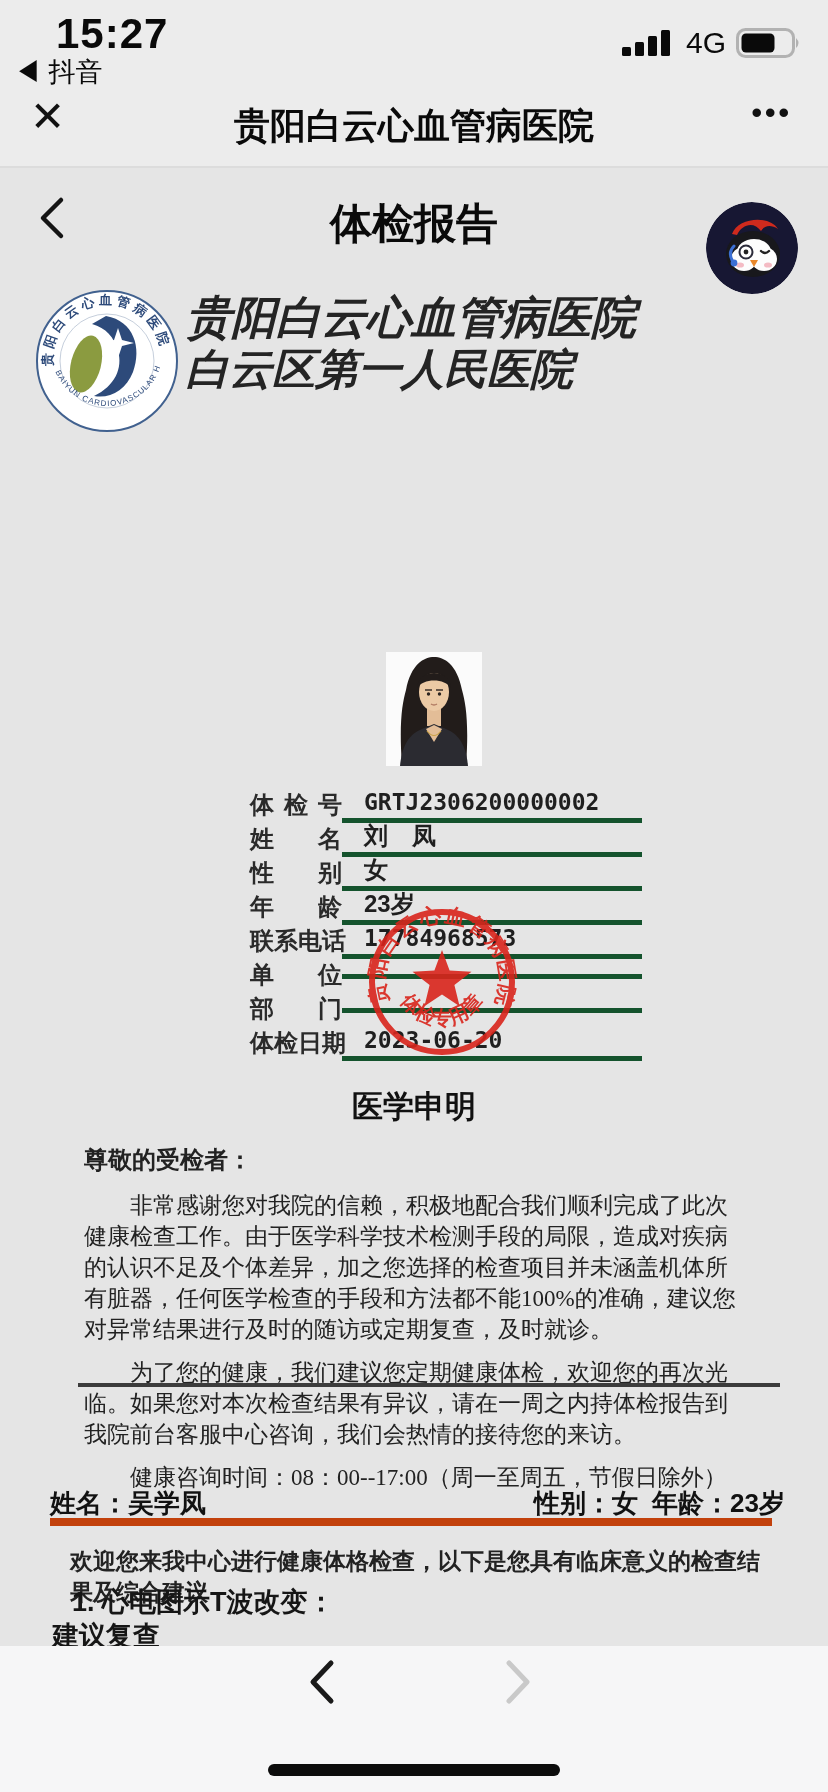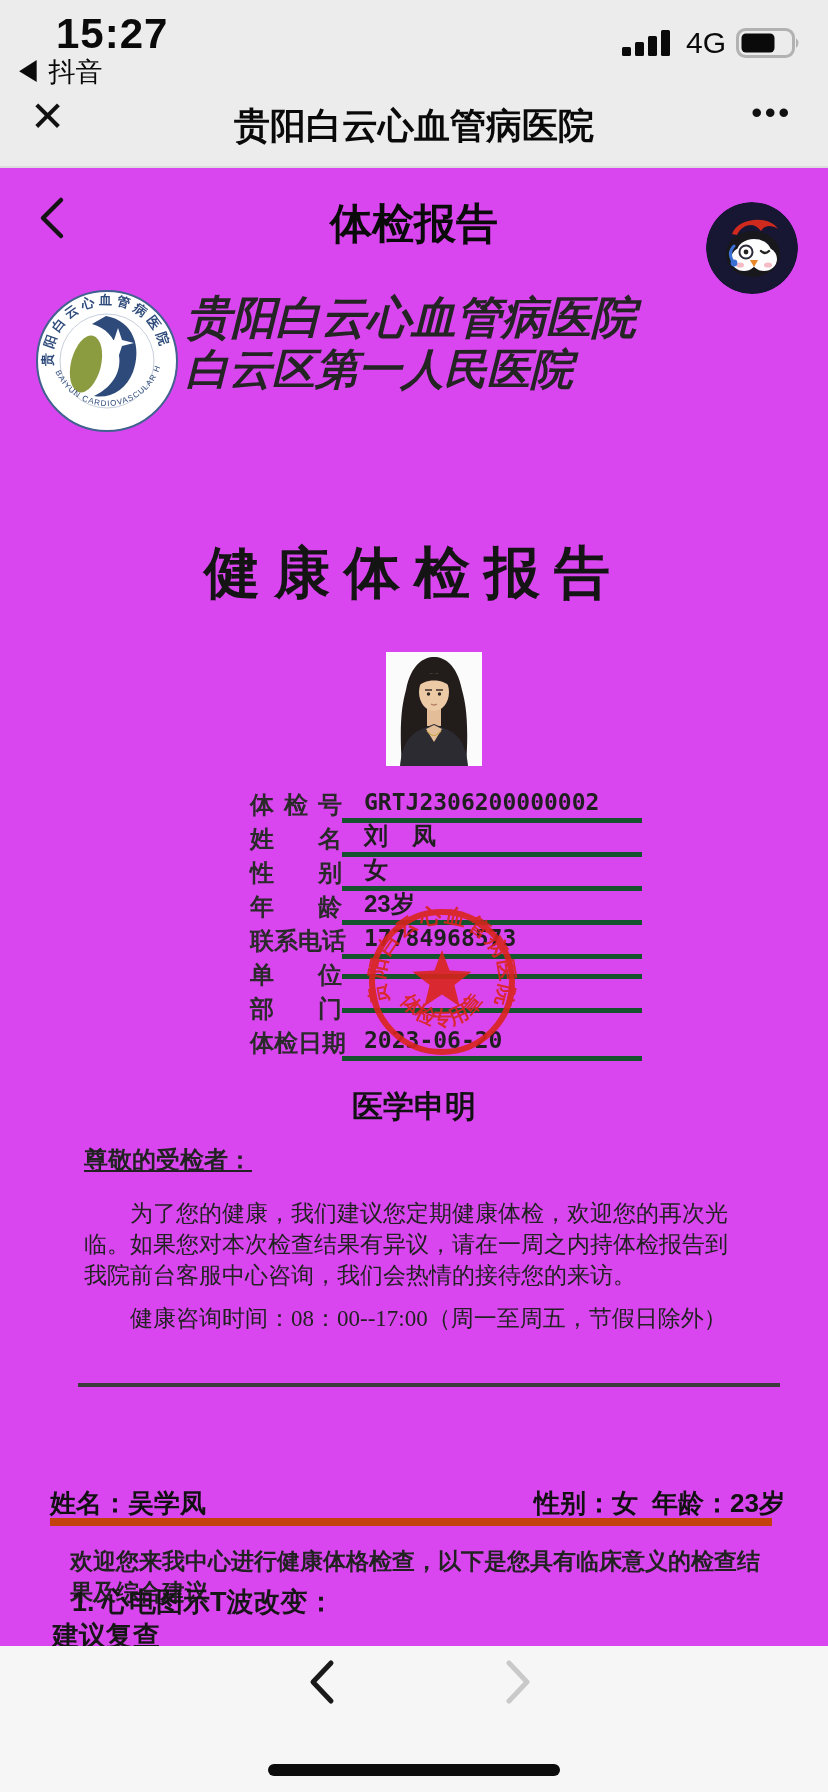--- a/index.html
+++ b/index.html
@@ -1,17 +1,17 @@
 <!DOCTYPE html>
 <html><head>
 <meta charset="utf-8">
 <style>
   html,body{margin:0;padding:0;background:#444;}
   *{box-sizing:border-box;}
-  .screen{position:relative;width:828px;height:1792px;margin:0 auto;background:#d946ef;
+  .screen{position:relative;width:828px;height:1792px;margin:0 auto;background:#e5e5e5;
           font-family:"Liberation Sans",sans-serif;color:#1a1a1a;overflow:hidden;}
   .abs{position:absolute;}
 
   
   .chrome{left:0;top:0;width:828px;height:168px;background:#ececec;}
   .time{left:56px;top:10px;font-size:42px;font-weight:700;letter-spacing:1px;color:#0a0a0a;}
   .backapp{left:14px;top:54px;font-size:27px;font-weight:500;color:#0a0a0a;}
   .statusright{right:26px;top:26px;display:flex;align-items:center;gap:10px;}
   .fourg{font-size:30px;font-weight:500;color:#0a0a0a;}
   .navclose{left:30px;top:96px;font-size:42px;font-weight:400;color:#111;line-height:1;}
@@ -44,21 +44,21 @@
   .fval{flex:1;border-bottom:5px solid #14532d;padding:0 0 2px 22px;font-size:24px;
         font-weight:600;color:#1f1f1f;line-height:28px;white-space:nowrap;}
   .mono{font-family:"DejaVu Sans Mono",monospace;font-weight:700;font-size:23px;letter-spacing:0;}
 
   .stamp{left:366px;top:906px;width:152px;height:152px;opacity:.9;}
 
   
   .statement{left:84px;top:1086px;width:660px;font-family:"Liberation Serif",serif;color:#222;}
   .st-title{text-align:center;font-size:31px;font-weight:800;font-family:"Liberation Sans",sans-serif;
             color:#111;margin-bottom:16px;}
-  .st-salu{font-size:24px;font-weight:700;margin-bottom:22px;text-decoration:underline;}
+  .st-salu{font-size:24px;font-weight:700;margin-bottom:14px;}
   .st-p{font-size:23px;line-height:31px;text-indent:2em;margin:0 0 12px 0;}
   .st-hours{font-size:23px;line-height:31px;text-indent:2em;}
 
   .divider{left:78px;top:1383px;width:702px;height:4px;background:#3c3c3c;}
   .addrrow{left:84px;top:1406px;width:662px;display:flex;justify-content:space-between;
            font-size:22px;font-weight:700;color:#2b2b2b;}
 
   
   .summary{left:50px;top:1486px;width:722px;height:40px;border-bottom:8px solid #c2410c;}
   .summary span{position:absolute;font-size:26px;font-weight:700;color:#111;white-space:nowrap;}
@@ -142,21 +142,20 @@
     <path id="logoBot" d="M 20 80 A 56 56 0 0 0 126 80" fill="none"></path>
     <text font-size="8" fill="#2d4a7a" letter-spacing="1">
       <textPath href="#logoBot" startOffset="4">BAIYUN CARDIOVASCULAR HOSPITAL</textPath>
     </text>
   </svg>
   <div class="abs hospname">
     <div class="l1">贵阳白云心血管病医院</div>
     <div class="l2">白云区第一人民医院</div>
   </div>
 
-  <div class="abs doctitle">健康体检报告</div>
 
   <svg class="abs idphoto" viewBox="0 0 96 114">
     <rect width="96" height="114" fill="#fbfbfb"></rect>
     <path d="M16 114 C13 72 16 52 20 38 C25 12 38 5 48 5 C58 5 71 12 76 38 C80 52 83 72 80 114 Z" fill="#221c1a"></path>
     <rect x="41" y="56" width="14" height="18" fill="#e3bd97"></rect>
     <path d="M14 114 C16 92 24 82 36 77 L48 72 L60 77 C72 82 80 92 82 114 Z" fill="#2b2b31"></path>
     <path d="M40 77 L48 90 L56 77 L48 73 Z" fill="#e3bd97"></path>
     <path d="M41 79 q7 9 14 0" fill="none" stroke="#c9a24a" stroke-width="1.2"></path>
     <ellipse cx="48" cy="40" rx="15" ry="19" fill="#eccaa5"></ellipse>
     <path d="M31 36 C32 16 64 16 65 36 C59 26 37 26 31 36 Z" fill="#221c1a"></path>
@@ -210,20 +209,21 @@
     </text>
     <path id="stampBot" d="M 33 91 A 47 47 0 0 0 119 91" fill="none"></path>
     <text font-size="20" font-weight="700" fill="#d9251c" text-anchor="middle">
       <textPath href="#stampBot" startOffset="50%">体检专用章</textPath>
     </text>
   </svg>
 
   <div class="abs statement">
     <div class="st-title">医学申明</div>
     <div class="st-salu">尊敬的受检者：</div>
+    <p class="st-p">非常感谢您对我院的信赖，积极地配合我们顺利完成了此次健康检查工作。由于医学科学技术检测手段的局限，造成对疾病的认识不足及个体差异，加之您选择的检查项目并未涵盖机体所有脏器，任何医学检查的手段和方法都不能100%的准确，建议您对异常结果进行及时的随访或定期复查，及时就诊。</p>
     <p class="st-p">为了您的健康，我们建议您定期健康体检，欢迎您的再次光临。如果您对本次检查结果有异议，请在一周之内持体检报告到我院前台客服中心咨询，我们会热情的接待您的来访。</p>
     <div class="st-hours">健康咨询时间：08：00--17:00（周一至周五，节假日除外）</div>
   </div>
 
   <div class="abs divider"></div>
 
   <div class="abs summary">
     <span class="su-name">姓名：吴学凤</span>
     <span class="su-sex">性别：女</span>
     <span class="su-age">年龄：23岁</span>

